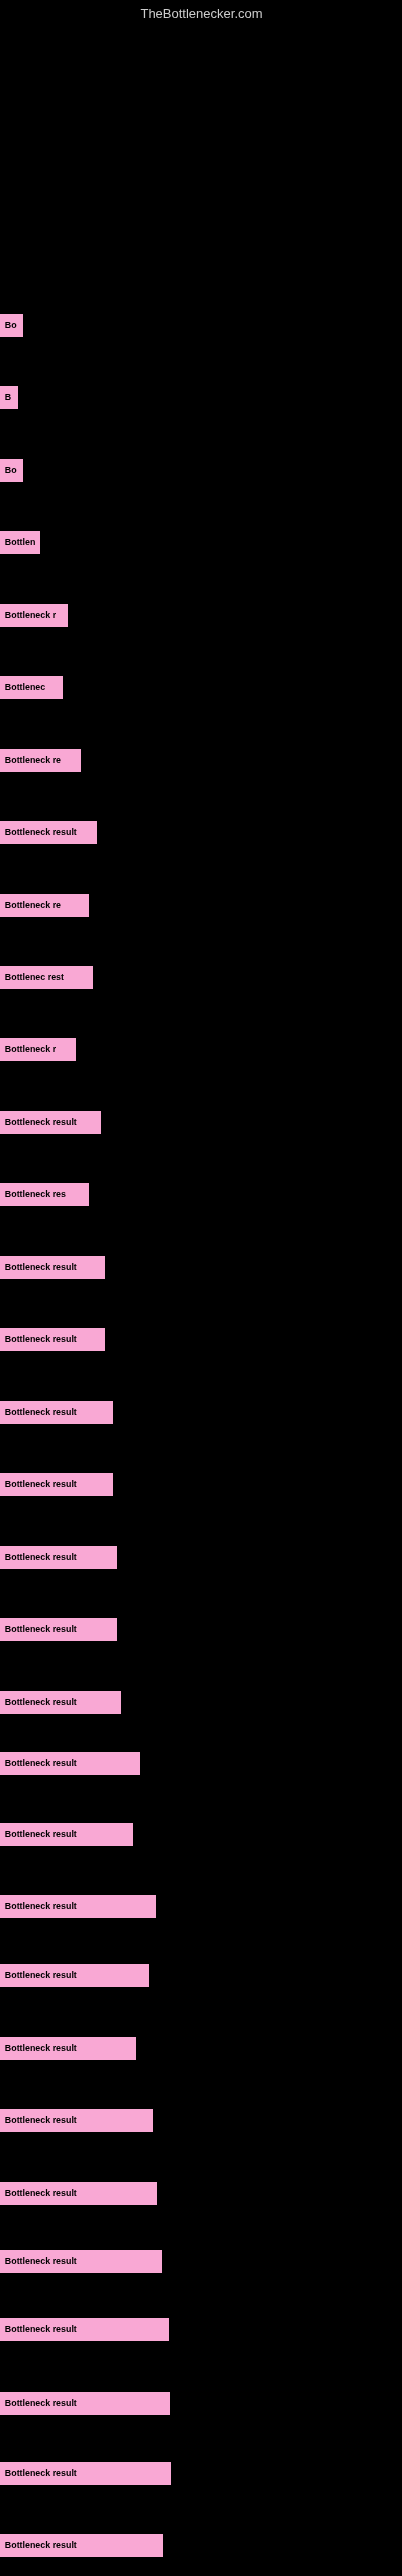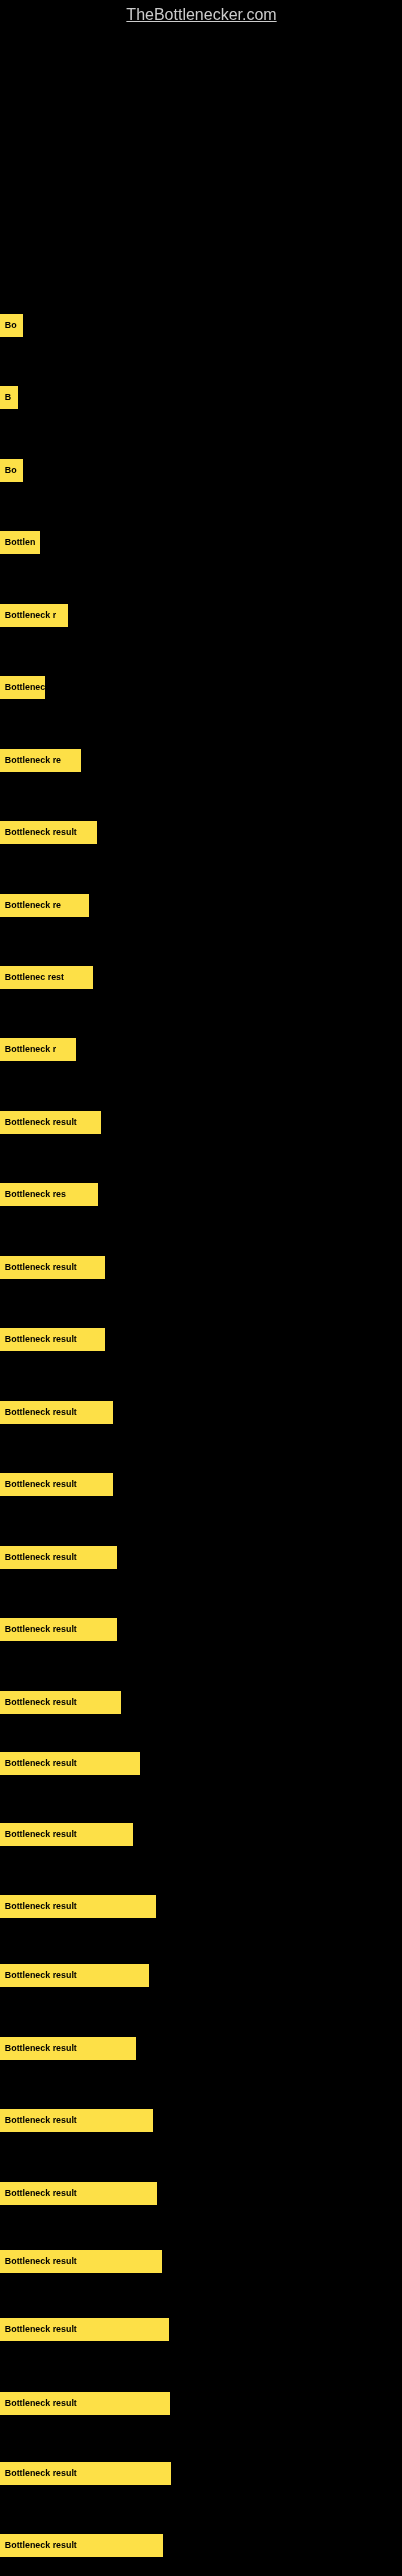--- a/index.html
+++ b/index.html
@@ -10,30 +10,29 @@
       font-family: Arial, sans-serif;
       position: relative;
       overflow-x: hidden;
     }
     .site-title {
       position: absolute;
       top: 6.4px;
       left: 50%;
       transform: translateX(-50%);
       color: #ccc;
-      font-size: 16px;
+      font-size: 13px;
       white-space: nowrap;
-      text-decoration: underline;
     }
     .bar-container {
       position: absolute;
       left: 0;
     }
     .bar {
-      background-color: #fde047;
+      background-color: #f9a8d4;
       height: 22.5px;
       display: flex;
       align-items: center;
       padding-left: 4.8px;
     }
     .bar-label {
       color: #000;
       font-size: 8.9px;
       font-weight: bold;
       white-space: nowrap;
@@ -65,21 +64,21 @@
       <div class="bar" style="width: 40px;">
         <span class="bar-label">Bottlen</span>
       </div>
     </div>
     <div class="bar-container" style="top: 604px; left: 0px;">
       <div class="bar" style="width: 68px;">
         <span class="bar-label">Bottleneck r</span>
       </div>
     </div>
     <div class="bar-container" style="top: 676px; left: 0px;">
-      <div class="bar" style="width: 45px;">
+      <div class="bar" style="width: 63px;">
         <span class="bar-label">Bottlenec</span>
       </div>
     </div>
     <div class="bar-container" style="top: 749px; left: 0px;">
       <div class="bar" style="width: 81px;">
         <span class="bar-label">Bottleneck re</span>
       </div>
     </div>
     <div class="bar-container" style="top: 821px; left: 0px;">
       <div class="bar" style="width: 97px;">
@@ -100,21 +99,21 @@
       <div class="bar" style="width: 76px;">
         <span class="bar-label">Bottleneck r</span>
       </div>
     </div>
     <div class="bar-container" style="top: 1111px; left: 0px;">
       <div class="bar" style="width: 101px;">
         <span class="bar-label">Bottleneck result</span>
       </div>
     </div>
     <div class="bar-container" style="top: 1183px; left: 0px;">
-      <div class="bar" style="width: 98px;">
+      <div class="bar" style="width: 89px;">
         <span class="bar-label">Bottleneck res</span>
       </div>
     </div>
     <div class="bar-container" style="top: 1256px; left: 0px;">
       <div class="bar" style="width: 105px;">
         <span class="bar-label">Bottleneck result</span>
       </div>
     </div>
     <div class="bar-container" style="top: 1328px; left: 0px;">
       <div class="bar" style="width: 105px;">

